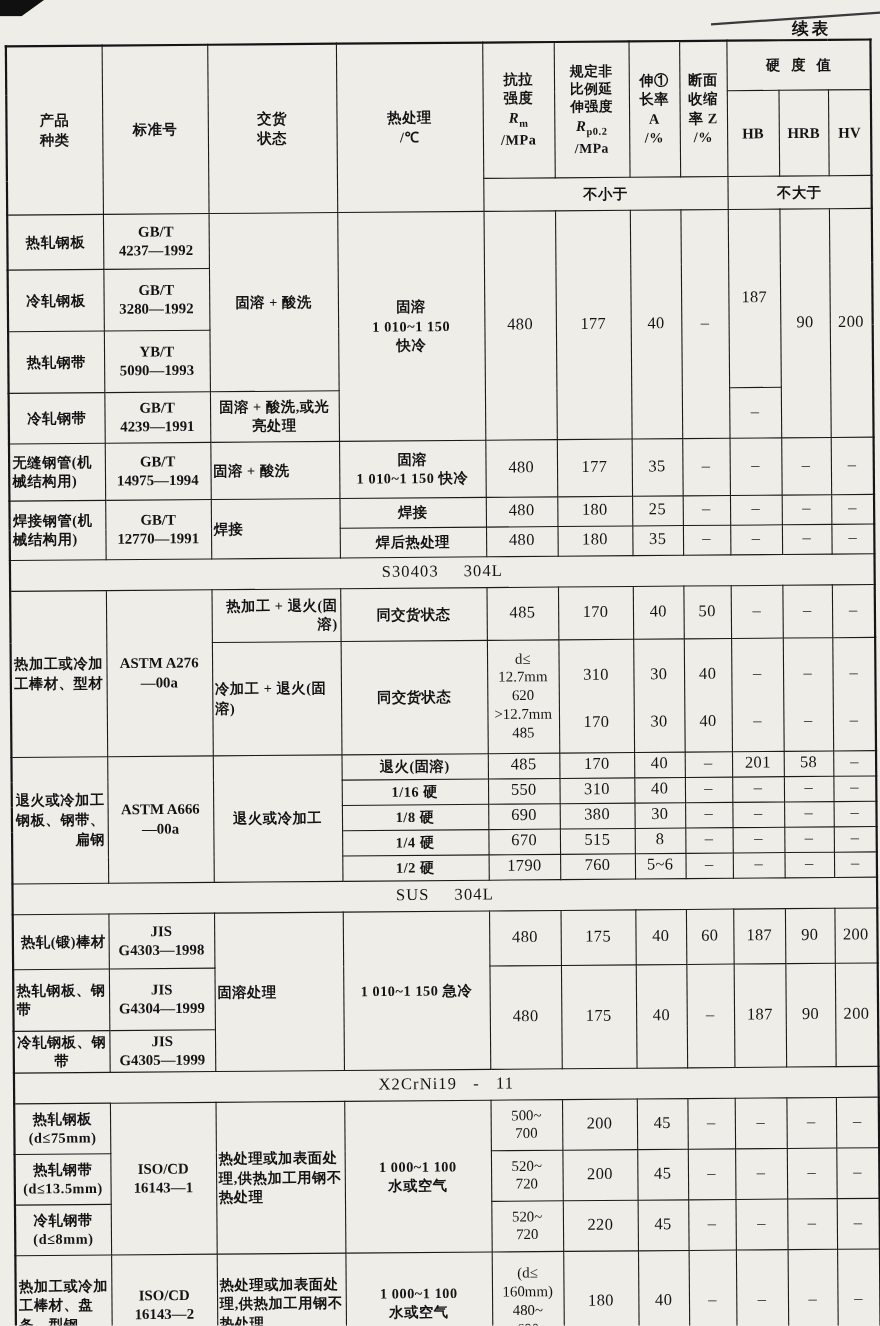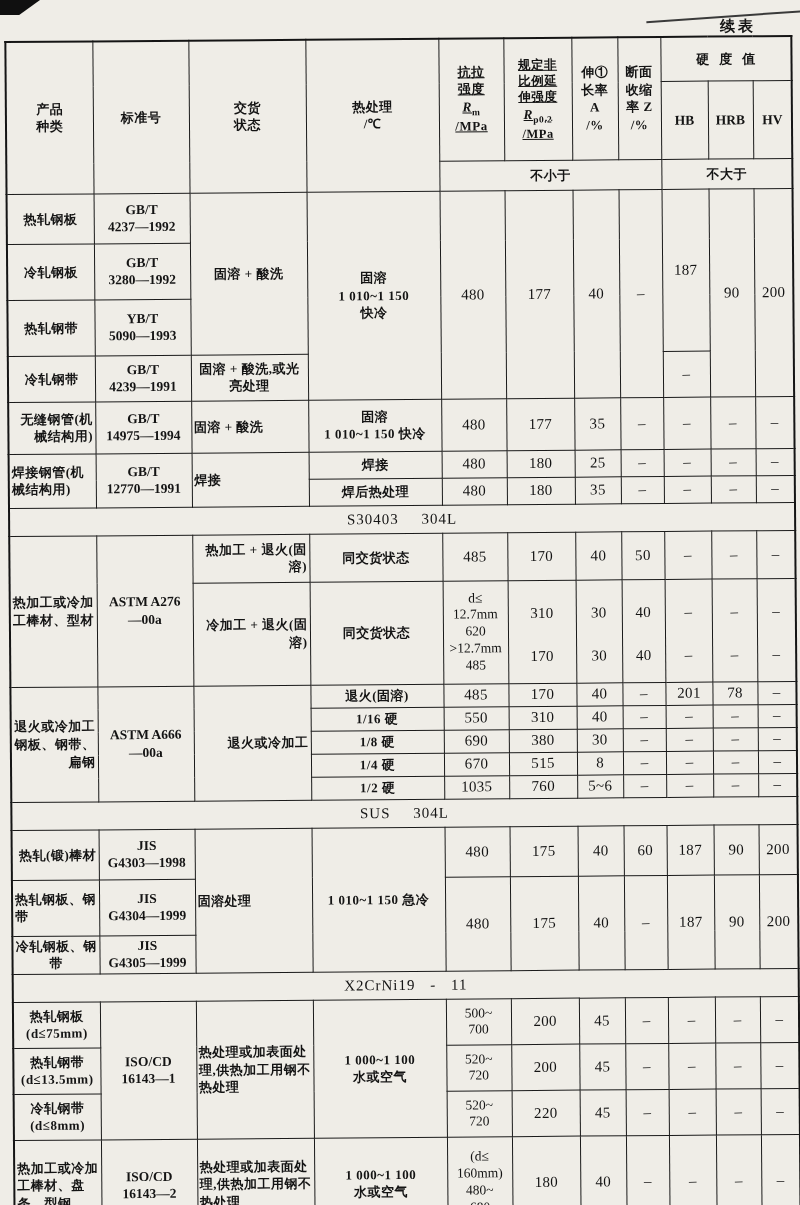--- a/index.html
+++ b/index.html
@@ -38,21 +38,21 @@
     text-align:center;vertical-align:middle;
     padding:1px 2px;
     white-space:pre-line;
     overflow:hidden;
   }
   table{border:2.5px solid #151515;}
   .lbl{font-weight:bold;font-size:13px;line-height:1.35;letter-spacing:0.5px;}
   .std{font-weight:bold;font-size:13.5px;line-height:1.3;}
   .val{font-size:15px;font-weight:normal;letter-spacing:0.3px;}
   .vsm{font-size:13.5px;font-weight:normal;line-height:1.25;}
-  .hwrap{display:flex;flex-direction:column;align-items:center;line-height:1.3;text-decoration:underline;}
+  .hwrap{display:flex;flex-direction:column;align-items:center;line-height:1.3;}
   .hwrap .pre{white-space:pre-line;}
   .formula{font-size:13.5px;}
   .it{font-style:italic;}
   sub{font-size:9.5px;}
   .hard{letter-spacing:10px;text-indent:10px;}
   .sec{font-size:15px;font-weight:normal;letter-spacing:1px;}
   .sec-wide{word-spacing:18px;}
   .sec-mid{word-spacing:10px;}
   .dual{display:flex;flex-direction:column;justify-content:center;align-items:center;row-gap:26px;height:94px;padding-top:6px;}
   .dual span{display:block;}
@@ -147,21 +147,21 @@
     </tr>
     <tr style="height:46px">
       <td class="lbl">冷轧钢带</td>
       <td class="std">GB/T
 4239—1991</td>
       <td class="lbl" style="text-align:center">固溶 + 酸洗,或光亮处理</td>
       <td class="val">–</td>
     </tr>
 
     <tr style="height:52px">
-      <td class="lbl" style="text-align:right">无缝钢管(机械结构用)</td>
+      <td class="lbl" style="text-align:left">无缝钢管(机械结构用)</td>
       <td class="std">GB/T
 14975—1994</td>
       <td class="lbl" style="text-align:left">固溶 + 酸洗</td>
       <td class="lbl">固溶
 1 010~1 150 快冷</td>
       <td class="val">480</td>
       <td class="val">177</td>
       <td class="val">35</td>
       <td class="val">–</td>
       <td class="val">–</td>
@@ -205,47 +205,47 @@
       <td class="lbl">同交货状态</td>
       <td class="val">485</td>
       <td class="val">170</td>
       <td class="val">40</td>
       <td class="val">50</td>
       <td class="val">–</td>
       <td class="val">–</td>
       <td class="val">–</td>
     </tr>
     <tr style="height:100px">
-      <td class="lbl" style="text-align:right">冷加工 + 退火(固溶)</td>
+      <td class="lbl" style="text-align:left">冷加工 + 退火(固溶)</td>
       <td class="lbl">同交货状态</td>
       <td class="vsm">d≤
 12.7mm
 620
 &gt;12.7mm
 485</td>
       <td><div class="dual"><span class="val">310</span><span class="val">170</span></div></td>
       <td><div class="dual"><span class="val">30</span><span class="val">30</span></div></td>
       <td><div class="dual"><span class="val">40</span><span class="val">40</span></div></td>
       <td><div class="dual"><span class="val">–</span><span class="val">–</span></div></td>
       <td><div class="dual"><span class="val">–</span><span class="val">–</span></div></td>
       <td><div class="dual"><span class="val">–</span><span class="val">–</span></div></td>
     </tr>
 
     <tr style="height:23px">
       <td class="lbl" rowspan="5" style="text-align:right">退火或冷加工钢板、钢带、扁钢</td>
       <td class="std" rowspan="5">ASTM A666
 —00a</td>
-      <td class="lbl" rowspan="5" style="text-align:right">退火或冷加工</td>
+      <td class="lbl" rowspan="5" style="text-align:center">退火或冷加工</td>
       <td class="lbl">退火(固溶)</td>
       <td class="val">485</td>
       <td class="val">170</td>
       <td class="val">40</td>
       <td class="val">–</td>
       <td class="val">201</td>
-      <td class="val">78</td>
+      <td class="val">58</td>
       <td class="val">–</td>
     </tr>
     <tr style="height:23px">
       <td class="lbl">1/16 硬</td>
       <td class="val">550</td>
       <td class="val">310</td>
       <td class="val">40</td>
       <td class="val">–</td>
       <td class="val">–</td>
       <td class="val">–</td>
@@ -266,21 +266,21 @@
       <td class="val">670</td>
       <td class="val">515</td>
       <td class="val">8</td>
       <td class="val">–</td>
       <td class="val">–</td>
       <td class="val">–</td>
       <td class="val">–</td>
     </tr>
     <tr style="height:23px">
       <td class="lbl">1/2 硬</td>
-      <td class="val">1035</td>
+      <td class="val">1790</td>
       <td class="val">760</td>
       <td class="val">5~6</td>
       <td class="val">–</td>
       <td class="val">–</td>
       <td class="val">–</td>
       <td class="val">–</td>
     </tr>
 
     <tr style="height:28px">
       <td class="sec sec-wide" colspan="11">SUS 304L</td>

